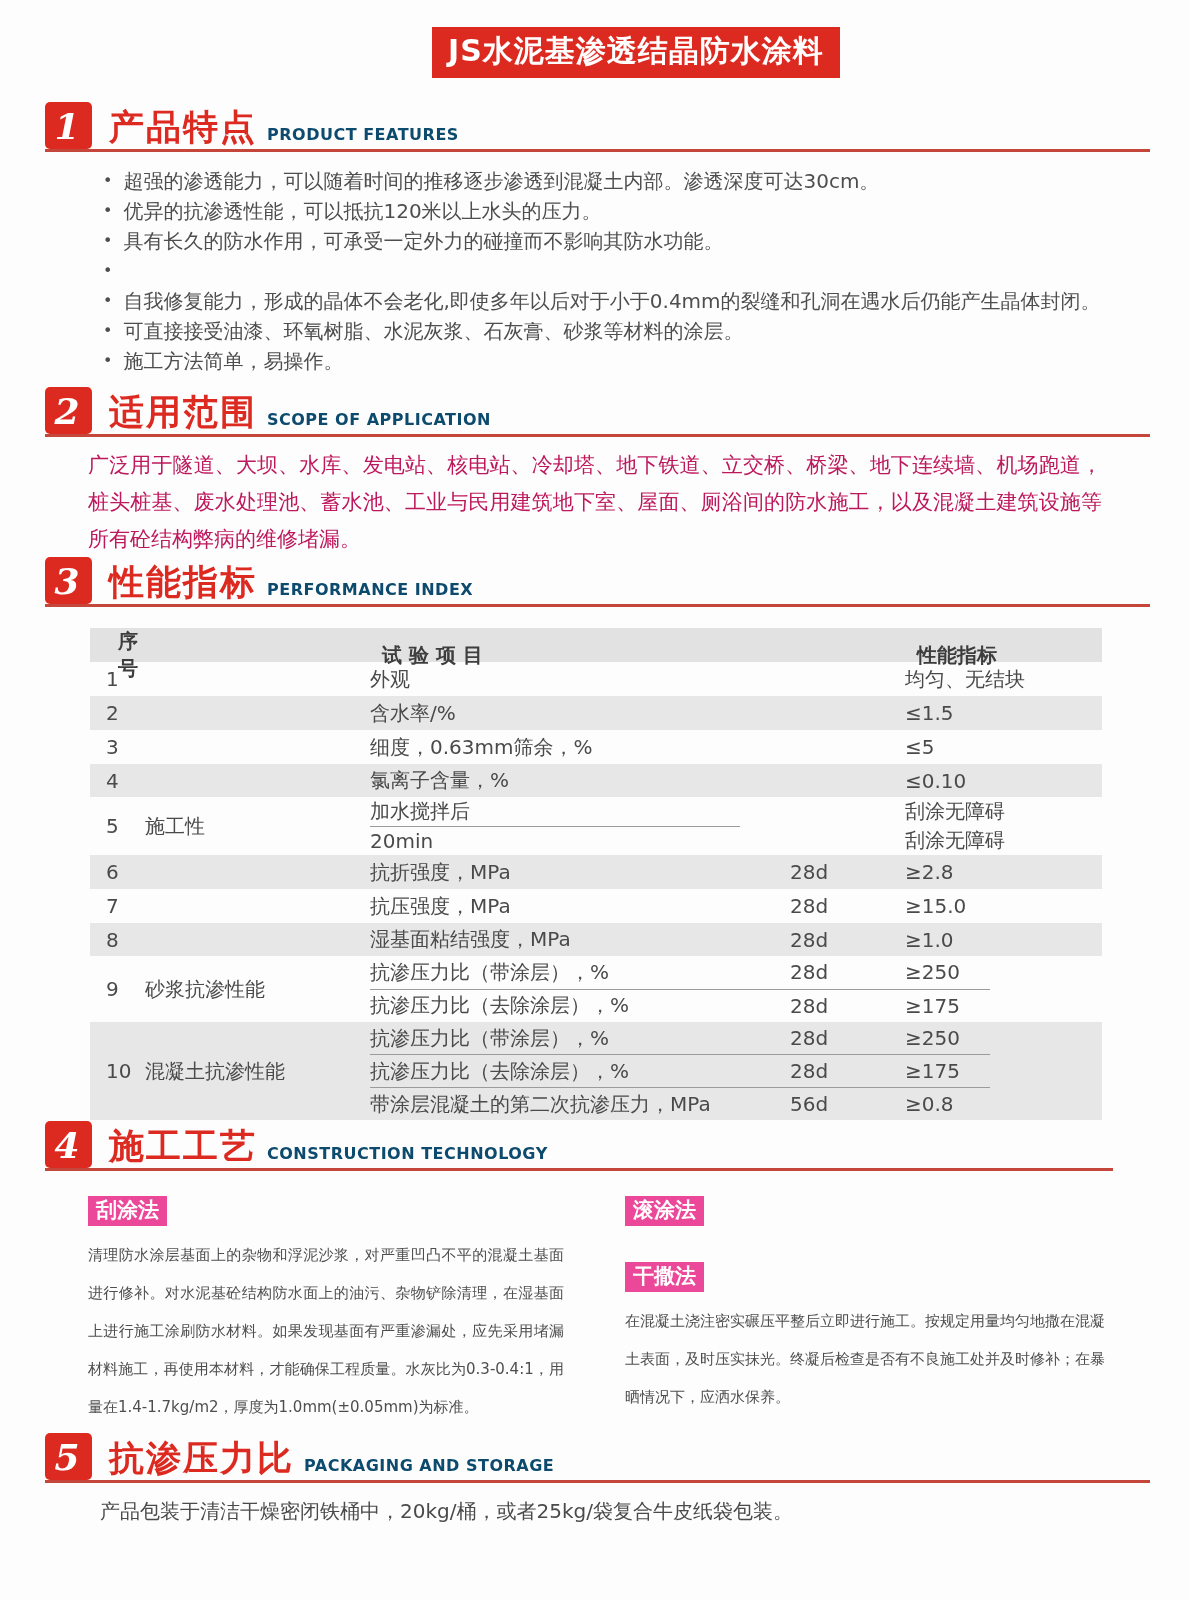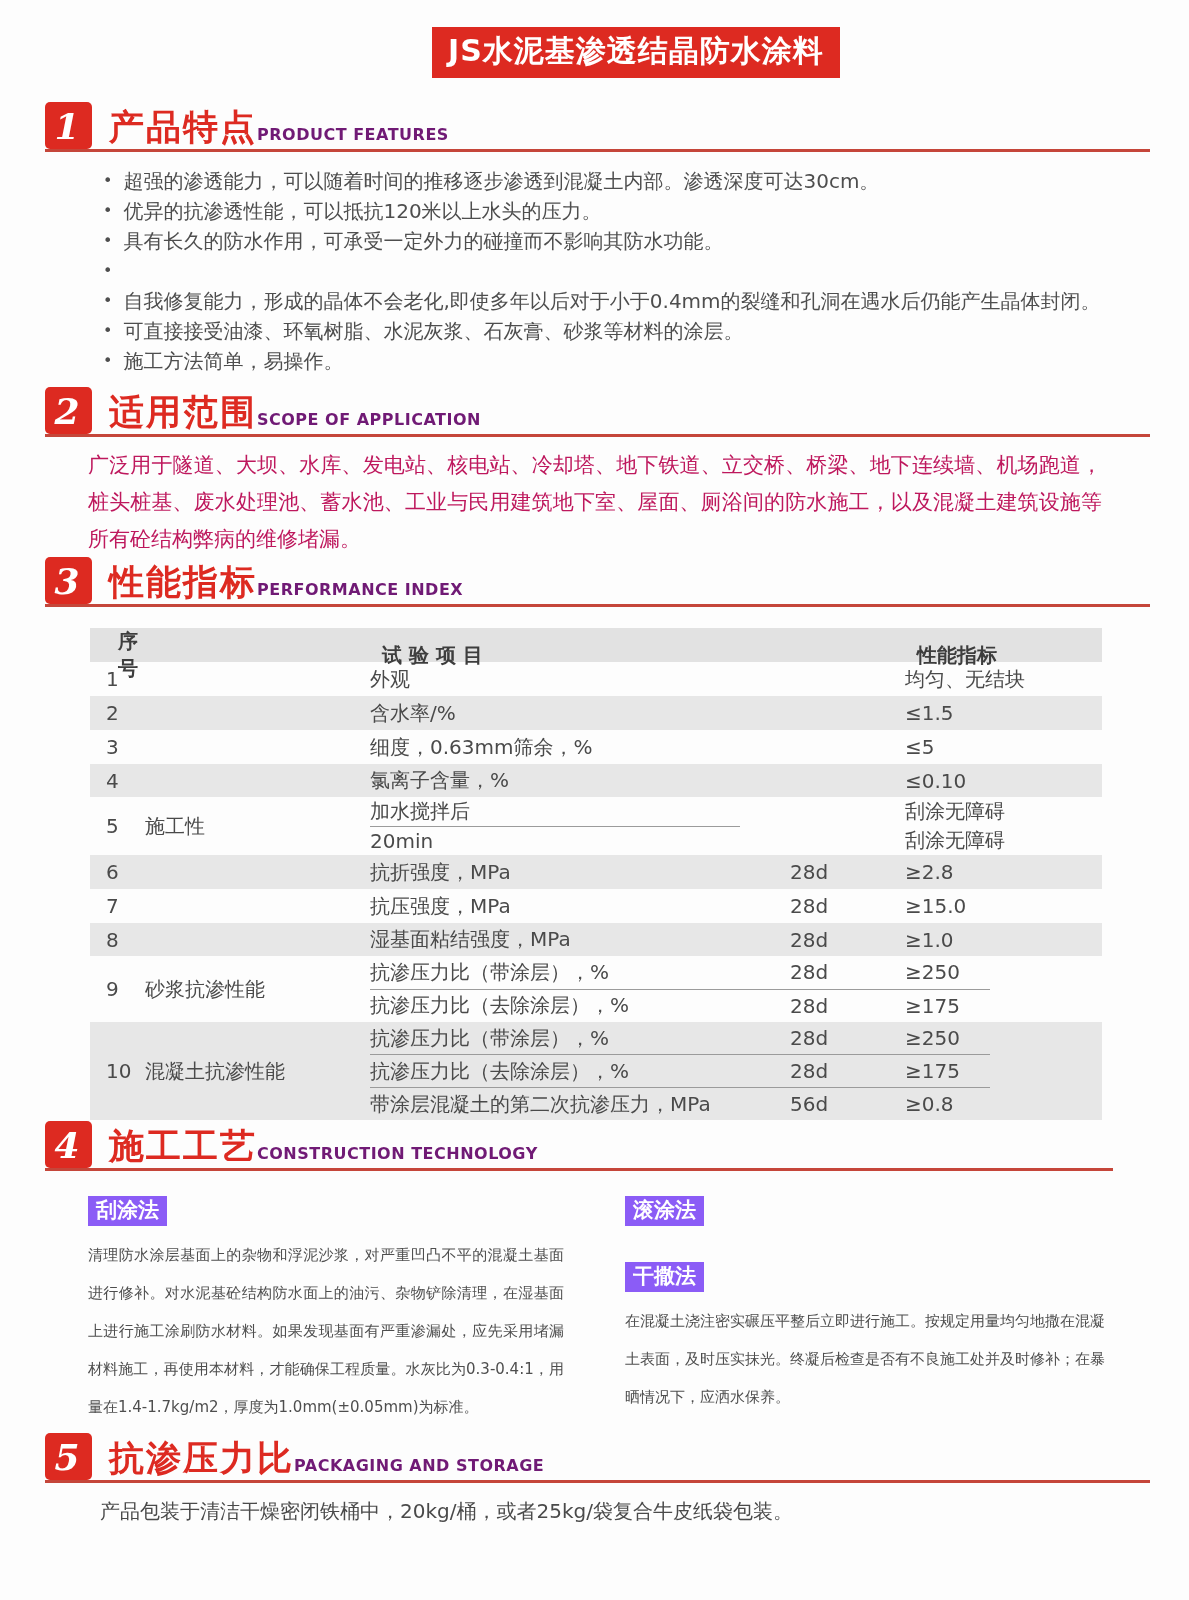--- a/index.html
+++ b/index.html
@@ -25,22 +25,22 @@
     font-family:"DejaVu Serif","Liberation Serif",serif;
     font-size:36px; font-weight:bold; font-style:italic;
     display:flex; align-items:center; justify-content:center;
     border-radius:5px; padding-right:3px; box-sizing:border-box;
   }
   .sec-title {
     color:#dd2a21; font-size:35px; font-weight:bold; line-height:1;
     margin-left:17px; padding-bottom:4px; letter-spacing:2px; white-space:nowrap;
   }
   .sec-sub {
-    color:#701a75; font-size:16px; font-weight:bold; line-height:1;
-    padding-bottom:6px; letter-spacing:0.5px; white-space:nowrap;
+    color:#0c4a6e; font-size:16px; font-weight:bold; line-height:1;
+    margin-left:10px; padding-bottom:6px; letter-spacing:0.5px; white-space:nowrap;
   }
   
   .bullets { position:absolute; left:103px; top:166px; width:1020px; }
   .bullet { display:flex; font-size:20px; line-height:30px; color:#4e4e4e; white-space:nowrap; }
   .dot { margin-right:11px; font-size:16px; line-height:30px; color:#4e4e4e; }
   
   .scope-text {
     position:absolute; left:88px; top:447px; width:1014px;
     font-size:21px; line-height:37px; color:#be185d; text-align:justify;
   }
@@ -60,21 +60,21 @@
   .subrow {
     display:grid; grid-template-columns:420px 115px 1fr;
     align-items:center; flex:1;
   }
   .subdiv { height:1px; background:#9b9b9b; flex:0 0 1px; }
   
   .method-col { position:absolute; top:1196px; }
   .col-left  { left:88px;  width:476px; }
   .col-right { left:625px; width:480px; }
   .badge {
-    display:inline-block; background:#8b5cf6; color:#ffffff;
+    display:inline-block; background:#ec4899; color:#ffffff;
     font-size:21px; font-weight:bold; padding:2px 8px 3px 8px; line-height:1.2;
   }
   .method-text {
     margin-top:10px; font-size:15px; line-height:38px;
     color:#4e4e4e; text-align:justify;
   }
   .spacer-36 { height:36px; }
   
   .pack-text {
     position:absolute; left:100px; top:1496px; width:1010px;

